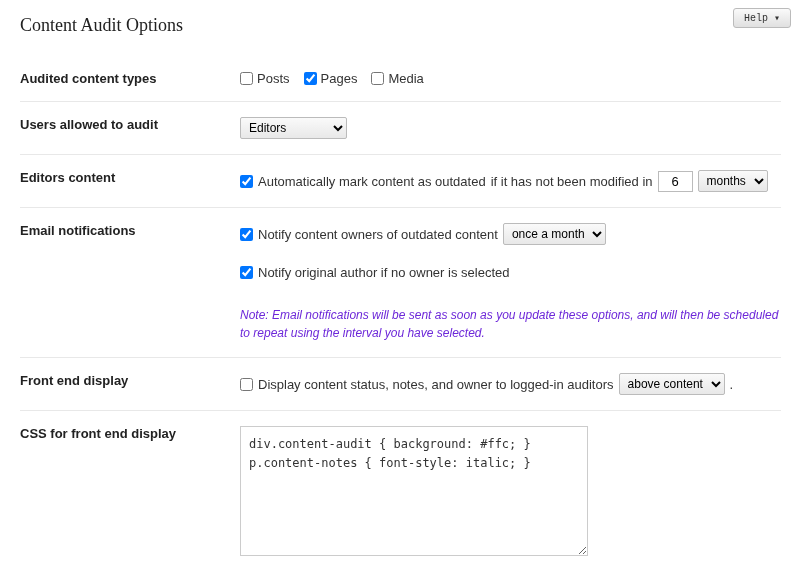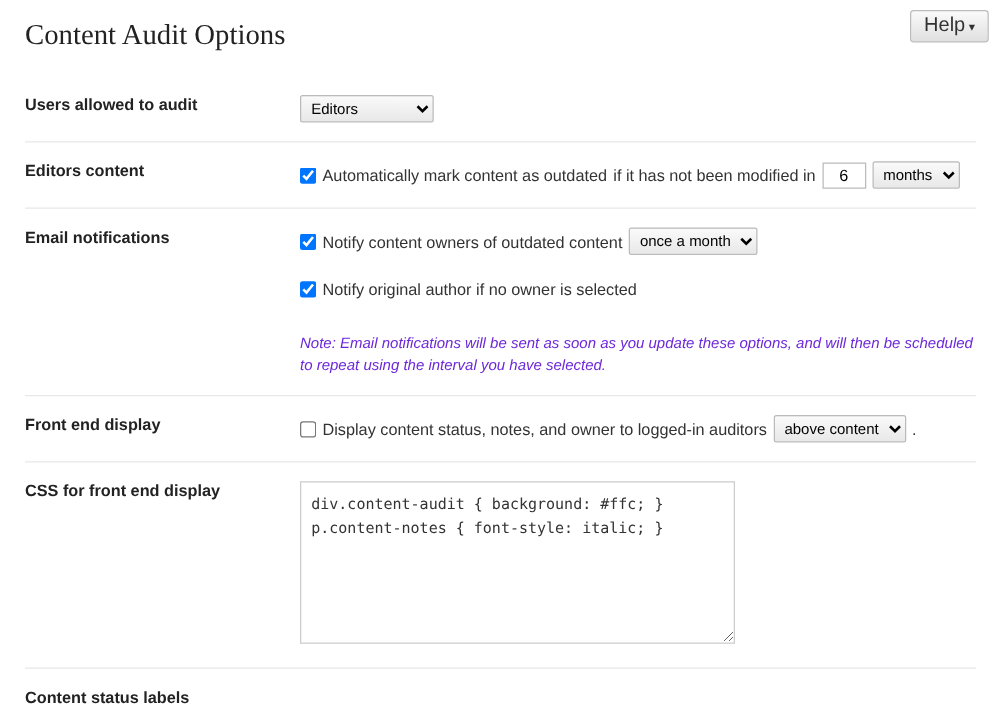--- a/index.html
+++ b/index.html
@@ -18,37 +18,37 @@
     .help-btn-wrap {
       position: absolute;
       top: 8px;
       right: 10px;
     }
     .help-btn {
       background: linear-gradient(#fafafa, #e0e0e0);
       border: 1px solid #bbb;
       border-radius: 3px;
       padding: 3px 10px;
-      font-size: 16px;
+      font-size: 10px;
       cursor: pointer;
       color: #333;
-      font-family: Liberation Sans, sans-serif;
+      font-family: Liberation Mono, monospace;
     }
     .help-btn::after {
       content: ' ▾';
       font-size: 10px;
     }
     .content-area {
       background: #fff;
       margin: 0;
       padding: 10px 20px 20px 20px;
       min-height: 530px;
     }
     h1.page-title {
-      font-size: 23px;
+      font-size: 18px;
       font-weight: 400;
       color: #222;
       margin-bottom: 20px;
       padding-top: 5px;
       font-family: Georgia, serif;
     }
     .form-table {
       width: 100%;
       border-collapse: collapse;
     }
@@ -173,20 +173,39 @@
   <div class="help-btn-wrap">
     <button class="help-btn">Help</button>
   </div>
 
   <div class="content-area">
     <h1 class="page-title">Content Audit Options</h1>
 
     <table class="form-table">
       <tbody>
 
+        <tr>
+          <th>Audited content types</th>
+          <td>
+            <div class="checkbox-row">
+              <label class="checkbox-label">
+                <input type="checkbox" style="">
+                <span>Posts</span>
+              </label>
+              <label class="checkbox-label">
+                <input type="checkbox" checked="" style="">
+                <span>Pages</span>
+              </label>
+              <label class="checkbox-label">
+                <input type="checkbox" style="">
+                <span>Media</span>
+              </label>
+            </div>
+          </td>
+        </tr>
 
         <tr>
           <th>Users allowed to audit</th>
           <td>
             <select>
               <option>Editors</option>
               <option>Authors</option>
               <option>Contributors</option>
               <option>Subscribers</option>
               <option>Administrators</option>

